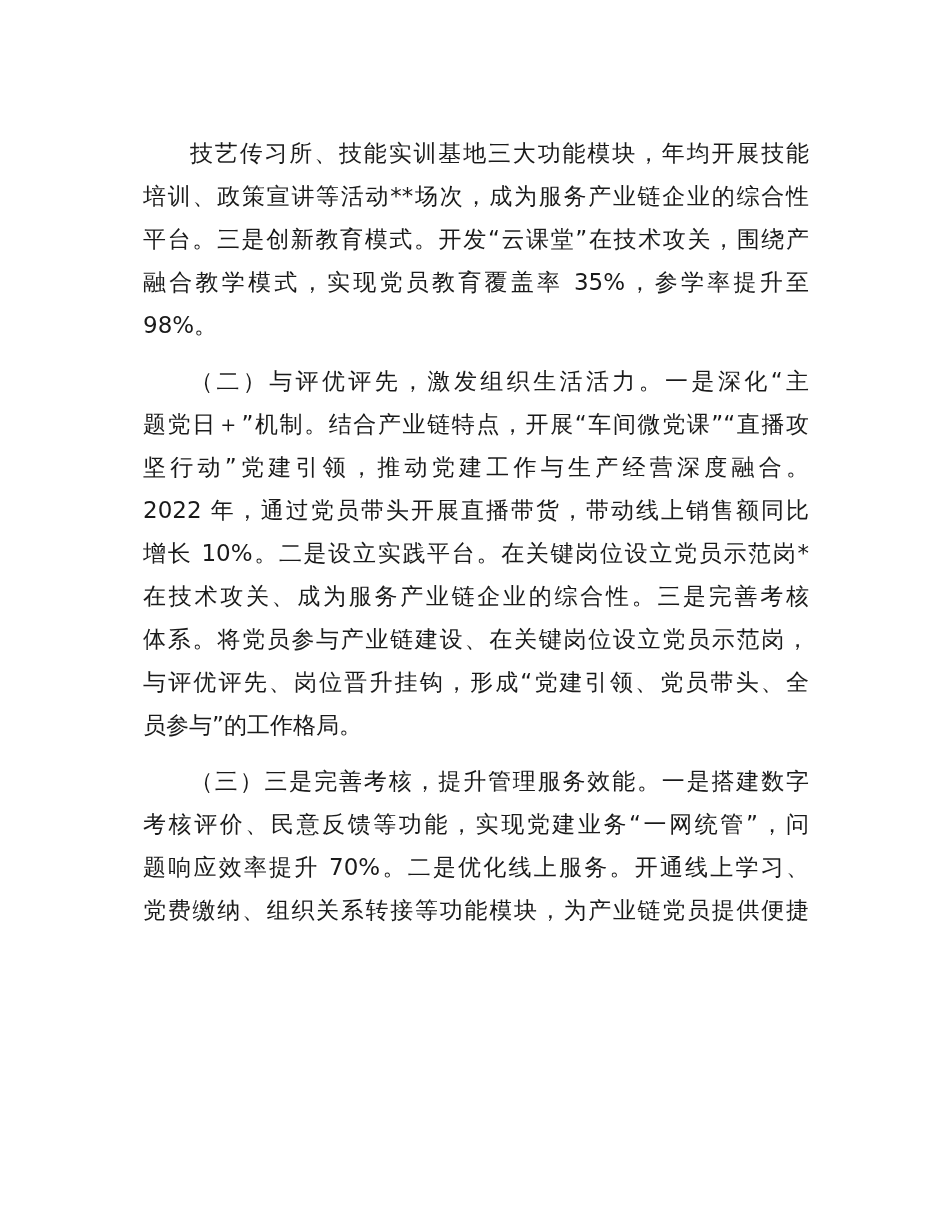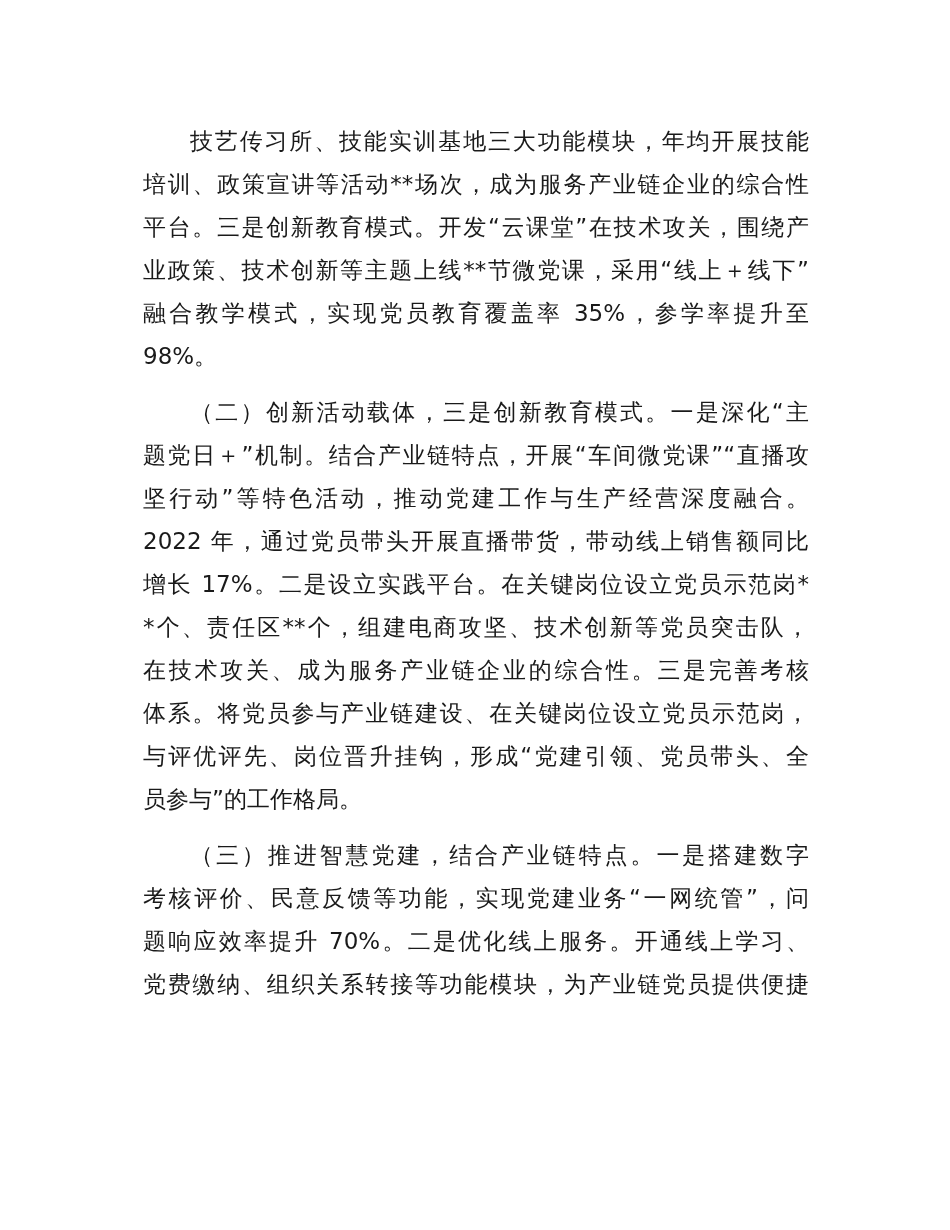--- a/index.html
+++ b/index.html
@@ -1,18 +1,18 @@
 <!DOCTYPE html>
 <html><head>
 <meta charset="utf-8">
 <style>
   html, body { margin: 0; padding: 0; background: #ffffff; }
   body { width: 950px; height: 1230px; position: relative; overflow: hidden; }
   .page {
-    position: absolute; left: 143px; top: 120px; width: 666px;
+    position: absolute; left: 143px; top: 132px; width: 666px;
     font-family: "DejaVu Sans", sans-serif;
     font-size: 23px; color: #1a1a1a;
   }
   .para { margin: 0 0 13px 0; }
   .line {
     display: block; height: 43px; line-height: 43px;
     text-align: justify; text-align-last: justify; white-space: nowrap;
     overflow: visible;
   }
   .line.last { text-align-last: left; }
@@ -20,38 +20,36 @@
 </style>
 </head>
 <body>
 
 <div class="page">
 
   <div class="para">
     <span class="line indent">技艺传习所、技能实训基地三大功能模块，年均开展技能</span>
     <span class="line">培训、政策宣讲等活动**场次，成为服务产业链企业的综合性</span>
     <span class="line">平台。三是创新教育模式。开发“云课堂”在技术攻关，围绕产</span>
-    <span class="line">业政策、技术创新等主题上线**节微党课，采用“线上＋线下”</span>
     <span class="line">融合教学模式，实现党员教育覆盖率 35%，参学率提升至</span>
     <span class="line last">98%。</span>
   </div>
 
   <div class="para">
-    <span class="line indent">（二）创新活动载体，三是创新教育模式。一是深化“主</span>
+    <span class="line indent">（二）与评优评先，激发组织生活活力。一是深化“主</span>
     <span class="line">题党日＋”机制。结合产业链特点，开展“车间微党课”“直播攻</span>
-    <span class="line">坚行动”等特色活动，推动党建工作与生产经营深度融合。</span>
+    <span class="line">坚行动”党建引领，推动党建工作与生产经营深度融合。</span>
     <span class="line">2022 年，通过党员带头开展直播带货，带动线上销售额同比</span>
-    <span class="line">增长 17%。二是设立实践平台。在关键岗位设立党员示范岗*</span>
-    <span class="line">*个、责任区**个，组建电商攻坚、技术创新等党员突击队，</span>
+    <span class="line">增长 10%。二是设立实践平台。在关键岗位设立党员示范岗*</span>
     <span class="line">在技术攻关、成为服务产业链企业的综合性。三是完善考核</span>
     <span class="line">体系。将党员参与产业链建设、在关键岗位设立党员示范岗，</span>
     <span class="line">与评优评先、岗位晋升挂钩，形成“党建引领、党员带头、全</span>
     <span class="line last">员参与”的工作格局。</span>
   </div>
 
   <div class="para">
-    <span class="line indent">（三）推进智慧党建，结合产业链特点。一是搭建数字</span>
+    <span class="line indent">（三）三是完善考核，提升管理服务效能。一是搭建数字</span>
     <span class="line">考核评价、民意反馈等功能，实现党建业务“一网统管”，问</span>
     <span class="line">题响应效率提升 70%。二是优化线上服务。开通线上学习、</span>
     <span class="line">党费缴纳、组织关系转接等功能模块，为产业链党员提供便捷</span>
   </div>
 
 </div>
 
 </body></html>

